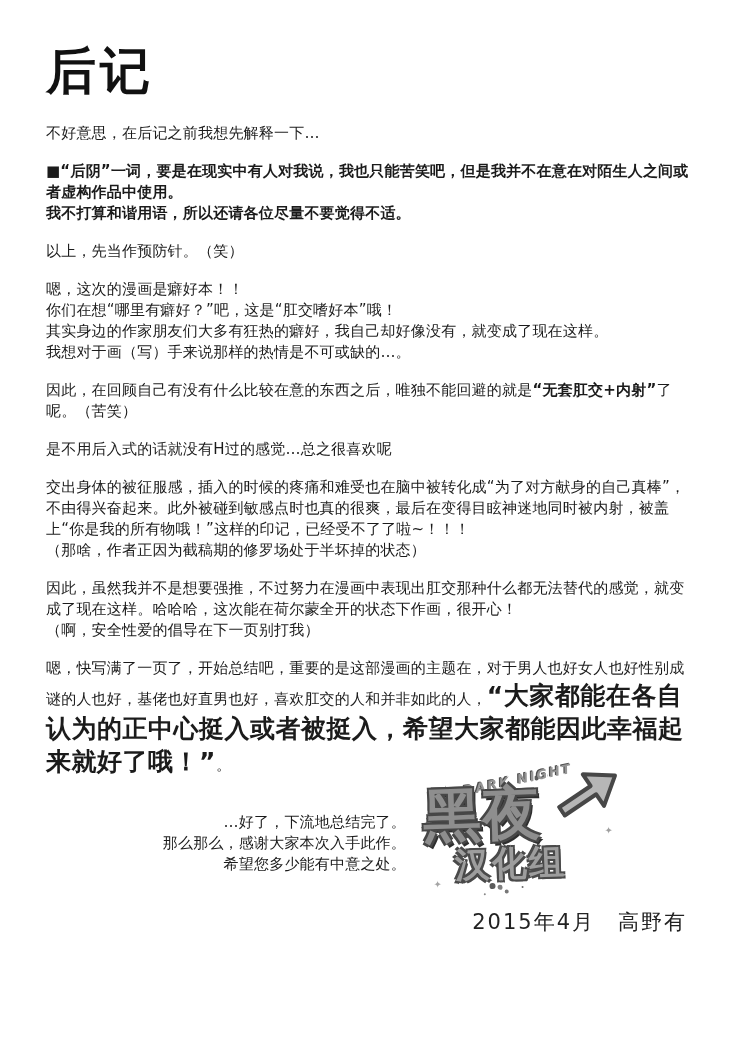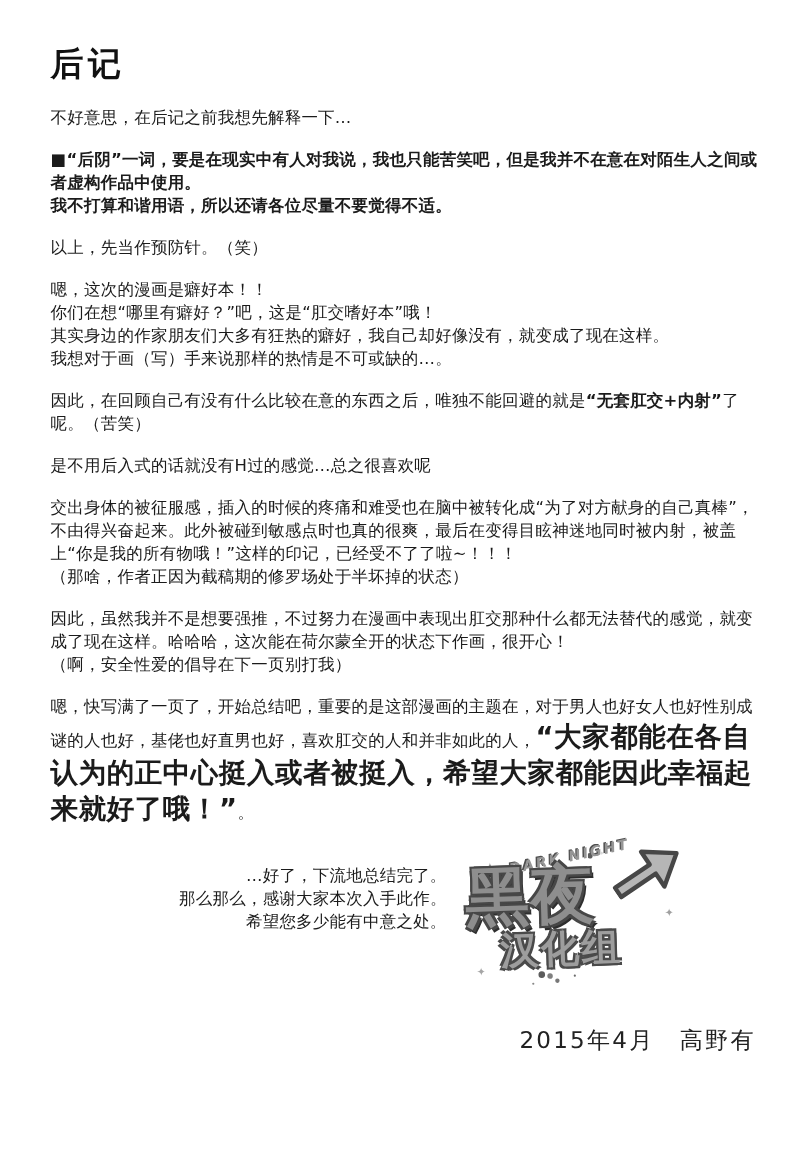--- a/index.html
+++ b/index.html
@@ -10,21 +10,21 @@
     color:#1b1b1b;
     position:relative;
     overflow:hidden;
   }
   .page {
     position:absolute; inset:0;
     padding:38px 36px 0 46px;
     box-sizing:border-box;
   }
   .title {
-    font-size:30px;
+    font-size:50px;
     font-weight:900;
     letter-spacing:4px;
     margin:0 0 18px 0;
     color:#111;
   }
   .para {
     font-size:15px;
     line-height:21px;
     margin:16px 0 17px 0;
     letter-spacing:0.2px;
@@ -34,21 +34,21 @@
   .line { display:block; }
   .summary-big {
     font-size:25px;
     font-weight:900;
     line-height:33px;
     letter-spacing:0.5px;
   }
   .closing { margin-top:34px; width:360px;text-align:right; }
   .signature {
     position:absolute;
-    top:932px; right:42px;
+    top:908px; right:42px;
     font-size:21px;
     letter-spacing:2px;
     color:#222;
   }
 
   
   .logo {
     position:absolute;
     left:424px; top:772px;
     width:195px; height:140px;

